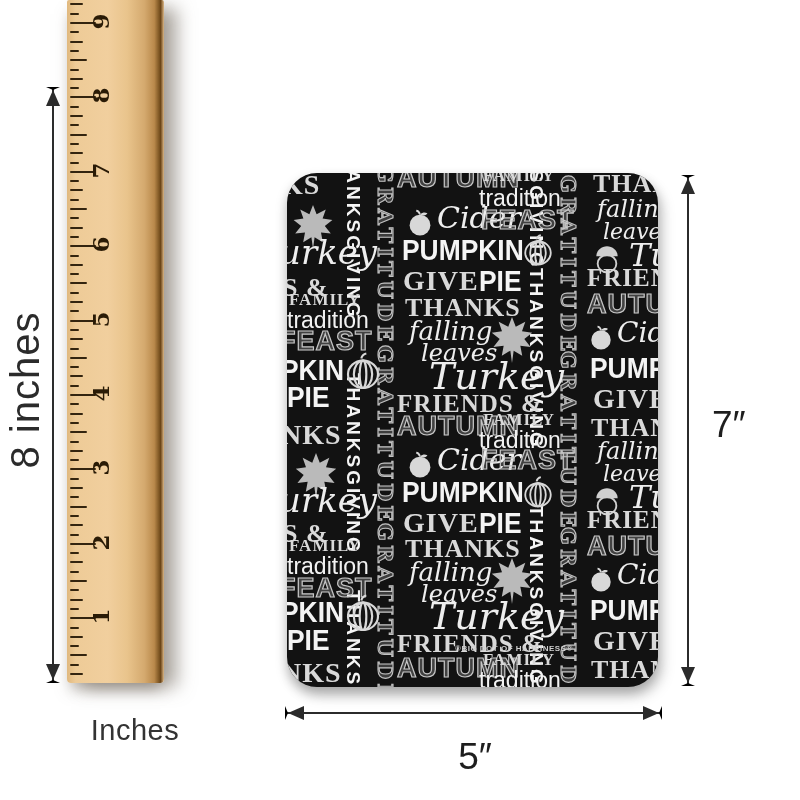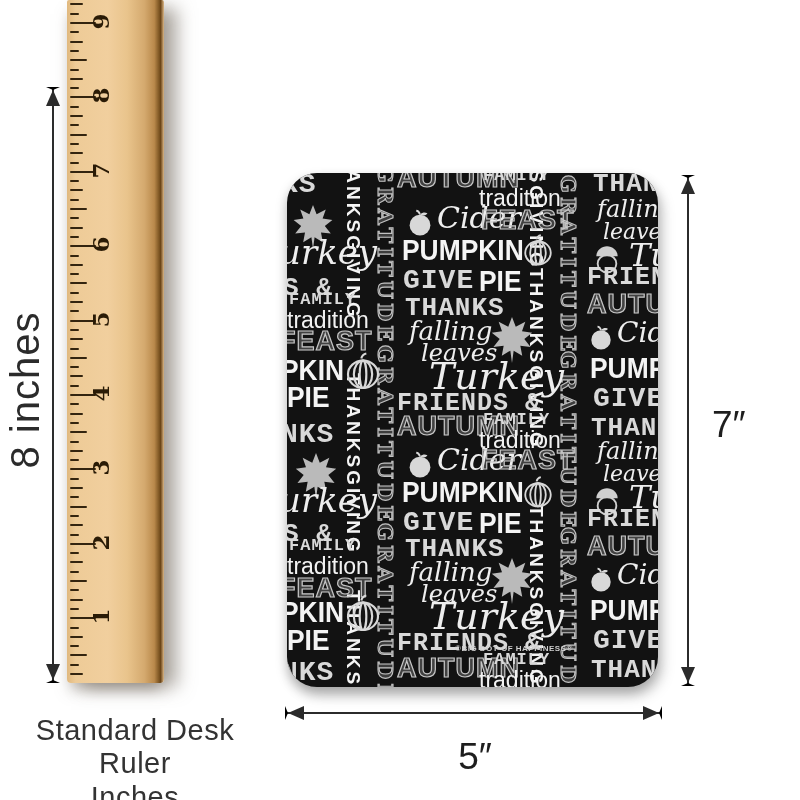--- a/index.html
+++ b/index.html
@@ -34,21 +34,21 @@
   
   .card{position:absolute;left:287px;top:173px;width:371px;height:514px;background:#121212;
         border-radius:30px;overflow:hidden;
         box-shadow:0 6px 12px rgba(0,0,0,.25), 5px 9px 14px rgba(0,0,0,.15);}
   .pw{position:absolute;white-space:nowrap;line-height:1;}
   .sol{font-family:"Liberation Sans",sans-serif;font-weight:bold;color:#f4f4f4;
        transform:scaleX(.88);transform-origin:left top;letter-spacing:0;}
   .sol2{font-family:"Liberation Sans",sans-serif;color:#f2f2f2;}
   .out{font-family:Liberation Sans, sans-serif;font-weight:bold;color:rgba(235,235,235,.22);
        -webkit-text-stroke:1.2px #c6c6c6;letter-spacing:1px;}
-  .chk{font-family:Liberation Mono, monospace;font-weight:bold;color:#d9d9d9;letter-spacing:1px;}
+  .chk{font-family:Liberation Serif, serif;font-weight:bold;color:#d9d9d9;letter-spacing:1px;}
   .scr{font-family:"DejaVu Serif",serif;font-style:italic;color:#eeeeee;}
   .vsol{writing-mode:vertical-rl;font-family:"Liberation Sans",sans-serif;font-weight:bold;
         color:#f4f4f4;letter-spacing:3px;}
   .vout{writing-mode:vertical-rl;font-family:"DejaVu Serif",serif;font-weight:bold;
         color:rgba(235,235,235,.2);-webkit-text-stroke:1.1px #c2c2c2;letter-spacing:4px;}
   .wm{font-family:"Liberation Sans",sans-serif;font-weight:bold;color:#cfcfcf;letter-spacing:.5px;}
   .picon{position:absolute;}
   .picon svg{display:block;width:100%;height:100%;}
 </style>
 </head>
@@ -328,17 +328,16 @@
   </div>
   <div class="dim-label label-7">7″</div>
 
   <div class="dimline-h" style="left:286px;top:712px;width:375px;">
     <div class="ah ah-left"></div>
     <div class="ah ah-right"></div>
   </div>
   <div class="dim-label label-5">5″</div>
 
   <div class="caption">
-    <div>Standard Desk Ruler</div>
     <div>Inches</div>
   </div>
 
 </div>
 
 </body></html>

